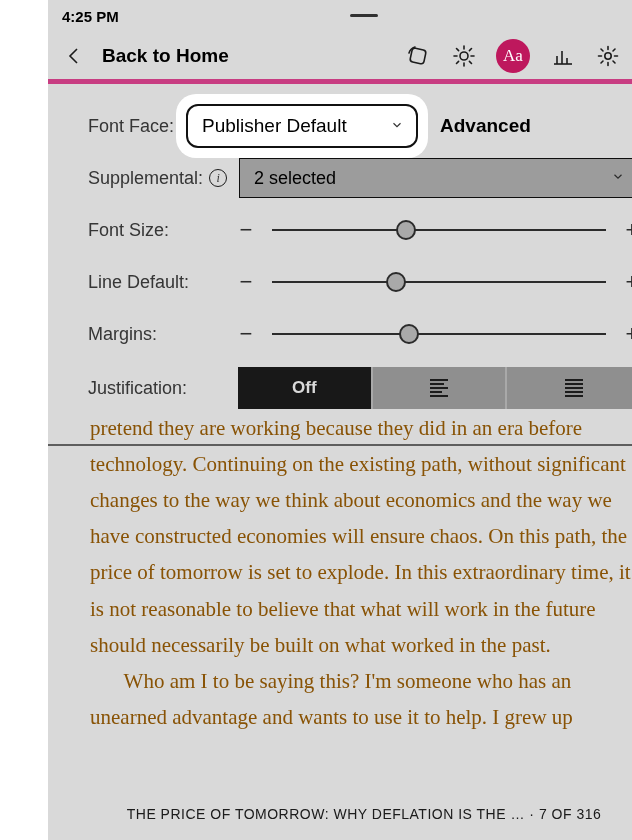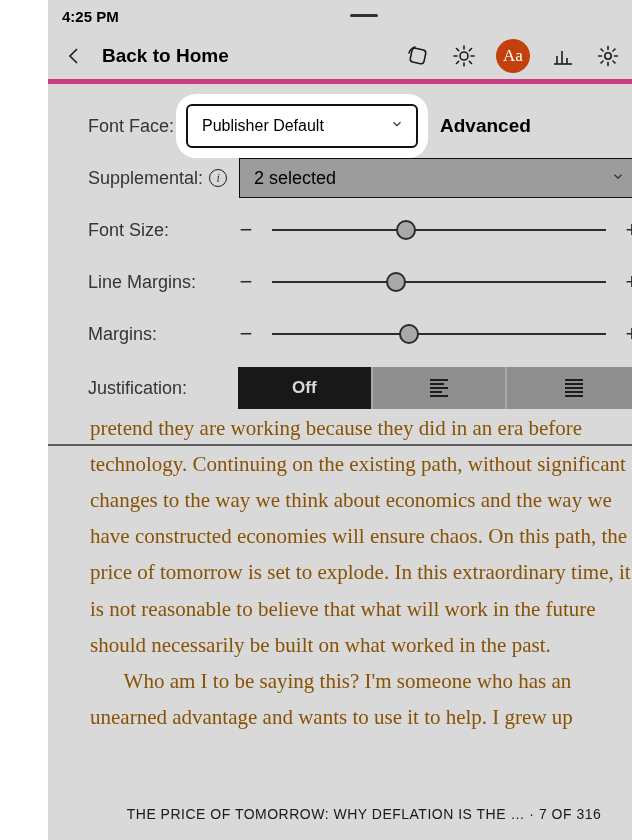--- a/index.html
+++ b/index.html
@@ -13,31 +13,31 @@
   .battery::after { content:""; position:absolute; right:-5px; top:3px; width:3px; height:5px; background:#000; border-radius:1px;}
   .battery .fill { position:absolute; left:1px; top:1px; bottom:1px; width:80%; background:#000;}
   
   .toolbar { position:absolute; top:32px; left:0; right:0; height:52px; display:flex; align-items:center; padding:0 12px; border-bottom:5px solid #ec4899;}
   .back-arrow { width:22px; height:22px; display:flex; align-items:center; justify-content:center;}
   .toolbar-title { font-size:19px; font-weight:700; margin-left:14px;}
   .toolbar-spacer { flex:1;}
   .toolbar-icons { display:flex; align-items:center; gap:18px;}
   .icon-btn { width:28px; height:28px; display:flex; align-items:center; justify-content:center; color:#222;}
   .icon-btn svg { width:24px; height:24px; stroke:#222; fill:none; stroke-width:1.6;}
-  .aa-badge { width:34px; height:34px; border-radius:50%; background:#c2410c; color:#fff; display:flex; align-items:center; justify-content:center; font-family:Georgia, serif; font-size:17px; position:relative; z-index:20;}
+  .aa-badge { width:34px; height:34px; border-radius:50%; background:#be185d; color:#fff; display:flex; align-items:center; justify-content:center; font-family:Georgia, serif; font-size:17px; position:relative; z-index:20;}
   .dots { font-size:22px; letter-spacing:2px; font-weight:700;}
   
   .panel { position:absolute; top:84px; left:0; right:0; padding:18px 40px 28px 40px; border-bottom:2px solid #6f6f6f; background:transparent; }
   .row { display:flex; align-items:center; min-height:48px; margin-bottom:4px;}
   .row-label { font-size:18px; color:#404040; width:150px; flex-shrink:0;}
   .row-label.small { width:150px;}
   
   .fontface-wrap { position:relative; z-index:30; }
   .fontface-halo { position:absolute; top:-10px; left:-10px; right:-10px; bottom:-10px; background:#fff; border-radius:20px; z-index:-1;}
-  .dropdown { height:44px; border:2px solid #111; border-radius:6px; background:#fff; display:flex; align-items:center; padding:0 14px; font-size:16px; position:relative; width:232px;}
+  .dropdown { height:44px; border:2px solid #111; border-radius:12px; background:#fff; display:flex; align-items:center; padding:0 14px; font-size:19px; position:relative; width:232px;}
   .dropdown .chev { position:absolute; right:12px; top:50%; transform:translateY(-50%);}
   .advanced { font-size:19px; font-weight:700; margin-left:22px;}
   .supp-drop { flex:1; height:40px; border:1.5px solid #111; background:#b8b8b8; display:flex; align-items:center; padding:0 14px; font-size:18px; position:relative;}
   .supp-drop .chev { position:absolute; right:14px; top:50%; transform:translateY(-50%);}
   .info-icon { width:18px; height:18px; border:1.5px solid #222; border-radius:50%; display:inline-flex; align-items:center; justify-content:center; font-size:12px; font-style:italic; font-family:Georgia,serif; margin-left:6px;}
   
   .slider-row { display:flex; align-items:center; gap:18px; flex:1;}
   .pm { font-size:22px; color:#333; width:16px; text-align:center; user-select:none;}
   .slider { flex:1; height:24px; position:relative;}
   .slider .track { position:absolute; top:50%; left:0; right:0; height:2px; background:#333; transform:translateY(-50%);}  
@@ -154,21 +154,21 @@
         <div class="pm">−</div>
         <div class="slider">
           <div class="track"></div>
             <div class="thumb" style="left:40%"></div>
         </div>
         <div class="pm">+</div>
       </div>
     </div>
 
     <div class="row">
-      <div class="row-label small">Line Margins:</div>
+      <div class="row-label small">Line Default:</div>
       <div class="slider-row">
         <div class="pm">−</div>
         <div class="slider">
           <div class="track"></div>
             <div class="thumb" style="left:37%"></div>
         </div>
         <div class="pm">+</div>
       </div>
     </div>
 

